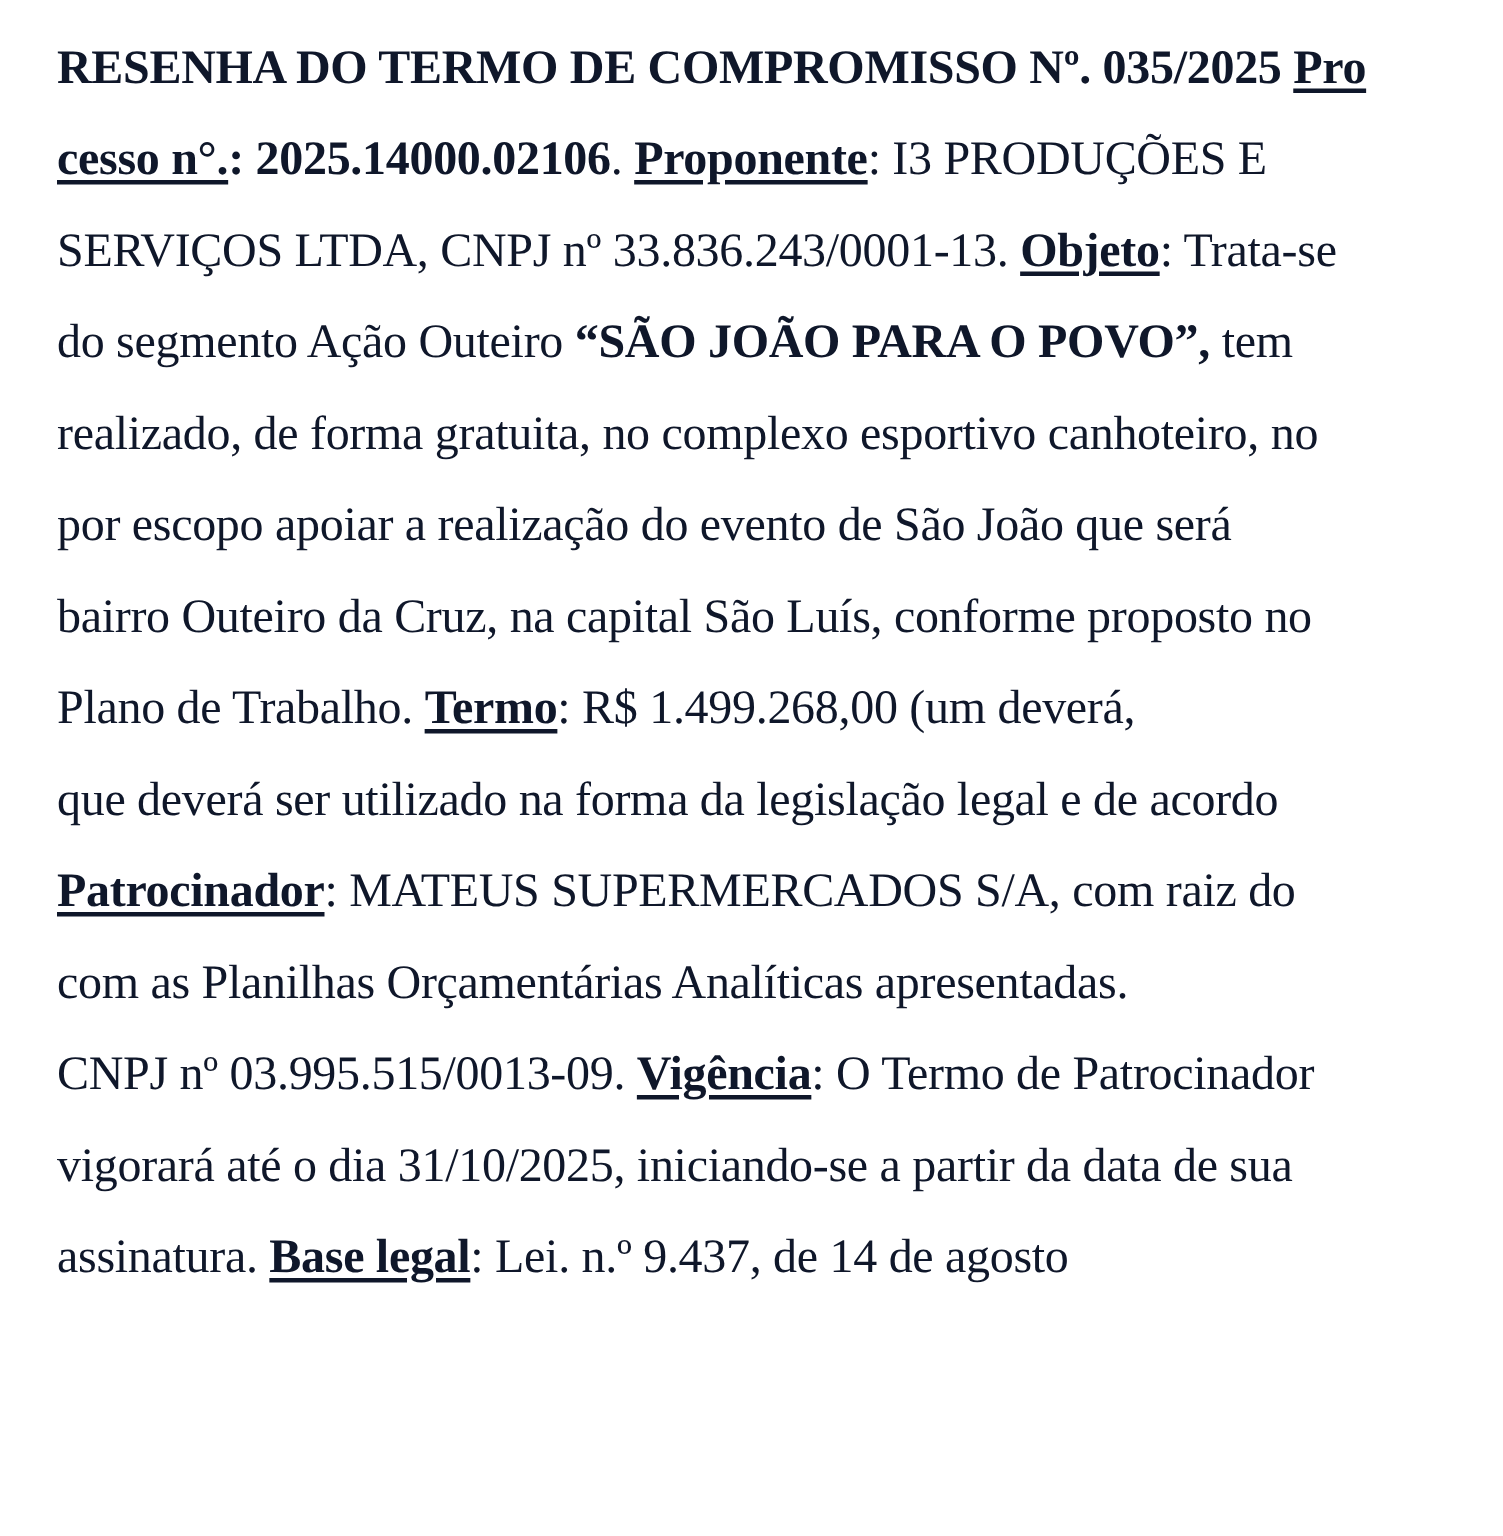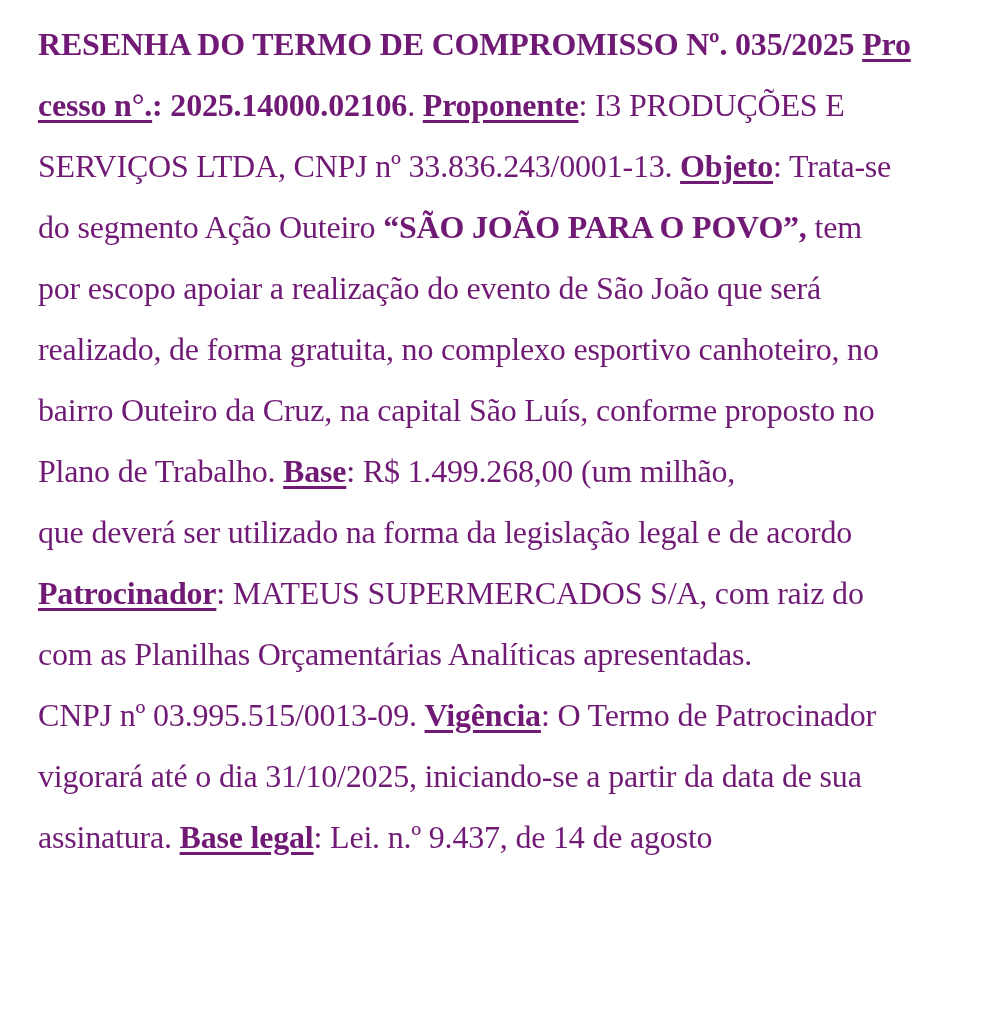--- a/index.html
+++ b/index.html
@@ -30,28 +30,28 @@
   }
   .u {
     text-decoration: underline;
     text-decoration-thickness: 2.5px;
     text-underline-offset: 4px;
   }
 </style>
 </head>
 <body style="background: rgb(255, 255, 255);">
 
-<div class="doc" style="color: #701a75;">
+<div class="doc" style="color: #0f172a;">
     <div class="line"><span class="seg b">RESENHA DO TERMO DE COMPROMISSO Nº. 035/2025 </span><span class="seg b u">Pro</span></div>
     <div class="line"><span class="seg b u">cesso n°.</span><span class="seg b">: 2025.14000.02106</span><span class="seg">. </span><span class="seg b u">Proponente</span><span class="seg">: I3 PRODUÇÕES E</span></div>
     <div class="line"><span class="seg">SERVIÇOS LTDA, CNPJ nº 33.836.243/0001-13. </span><span class="seg b u">Objeto</span><span class="seg">: Trata-se</span></div>
     <div class="line"><span class="seg">do segmento Ação Outeiro </span><span class="seg b">“SÃO JOÃO PARA O POVO”,</span><span class="seg"> tem</span></div>
+    <div class="line"><span class="seg">realizado, de forma gratuita, no complexo esportivo canhoteiro, no</span></div>
     <div class="line"><span class="seg">por escopo apoiar a realização do evento de São João que será</span></div>
-    <div class="line"><span class="seg">realizado, de forma gratuita, no complexo esportivo canhoteiro, no</span></div>
     <div class="line"><span class="seg">bairro Outeiro da Cruz, na capital São Luís, conforme proposto no</span></div>
-    <div class="line"><span class="seg">Plano de Trabalho. </span><span class="seg b u">Base</span><span class="seg">: R$ 1.499.268,00 (um milhão,</span></div>
+    <div class="line"><span class="seg">Plano de Trabalho. </span><span class="seg b u">Termo</span><span class="seg">: R$ 1.499.268,00 (um deverá,</span></div>
     <div class="line"><span class="seg">que deverá ser utilizado na forma da legislação legal e de acordo</span></div>
     <div class="line"><span class="seg b u">Patrocinador</span><span class="seg">: MATEUS SUPERMERCADOS S/A, com raiz do</span></div>
     <div class="line"><span class="seg">com as Planilhas Orçamentárias Analíticas apresentadas.</span></div>
     <div class="line"><span class="seg">CNPJ nº 03.995.515/0013-09. </span><span class="seg b u">Vigência</span><span class="seg">: O Termo de Patrocinador</span></div>
     <div class="line"><span class="seg">vigorará até o dia 31/10/2025, iniciando-se a partir da data de sua</span></div>
     <div class="line"><span class="seg">assinatura. </span><span class="seg b u">Base legal</span><span class="seg">: Lei. n.º 9.437, de 14 de agosto</span></div>
   </div>
 
 </body></html>

